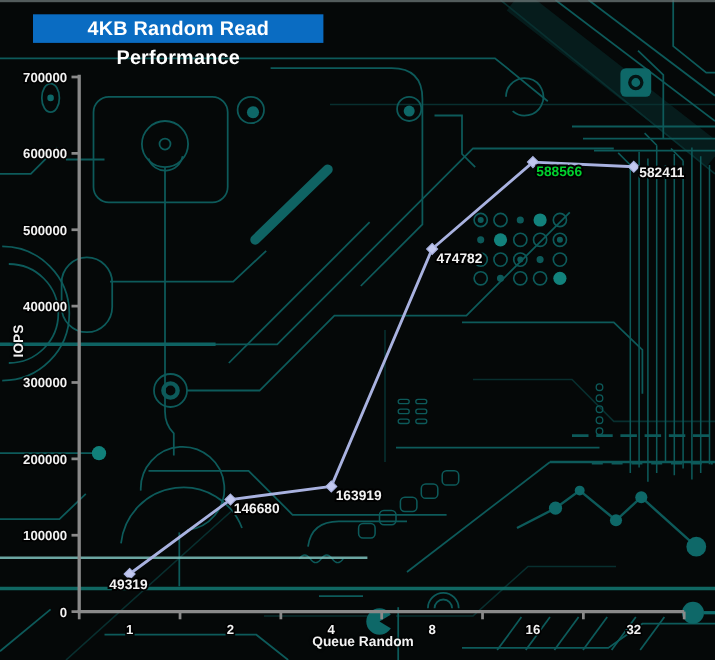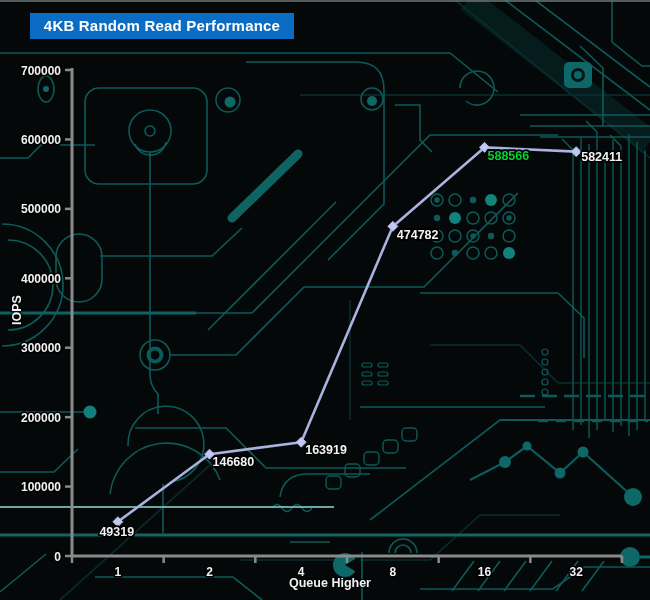--- a/index.html
+++ b/index.html
@@ -3,21 +3,21 @@
 <meta charset="utf-8">
 <style>
   html,body{margin:0;padding:0;background:#050808;}
   .stage{position:relative;width:650px;height:600px;background:#050808;overflow:hidden;
          font-family:"Liberation Sans",sans-serif;}
   .stage::before{content:"";position:absolute;top:0;left:0;right:0;height:2px;
          background:#6e7878;opacity:.75;z-index:4;}
   .bg,.chart{position:absolute;top:0;left:0;width:650px;height:600px;}
   .bg{z-index:1}.chart{z-index:2}
   .hdr-left{position:absolute;left:30px;top:13px;width:264px;height:26px;z-index:3;
-         background:var(--blue,#0a6cc2);color:#fff;font-weight:bold;font-size:15px;
+         background:var(--blue,#0a6cc2);color:#fff;font-weight:bold;font-size:18px;
          text-align:center;line-height:26px;letter-spacing:.2px;}
   .hdr-right{position:absolute;left:300px;top:13px;width:331px;z-index:3;
          border:1px solid #e8e8e8;}
   .hdr-sub{background:var(--blue,#0a6cc2);color:#fff;font-weight:bold;font-size:11px;
          line-height:15px;padding:0 4px;border-bottom:1px solid #060606;}
   .hdr-note{background:#ffffff;color:#000;font-weight:bold;font-size:11px;
          line-height:15px;padding:0 4px;}
   .y-title{position:absolute;left:-14px;top:303px;width:62px;text-align:center;z-index:3;
          transform:rotate(-90deg);color:#f2f2f2;font-weight:bold;font-size:12.5px;
          text-shadow:1px 1px 2px #000,-1px -1px 2px #000;}
@@ -246,14 +246,14 @@
       <path d="M 576.1666666666667 146.64036285714286 L 581.1666666666667 151.64036285714286 L 576.1666666666667 156.64036285714286 L 571.1666666666667 151.64036285714286 Z" fill="#c2c8f0" stroke="#a9b2e0" stroke-width="1"></path>
       <text x="116.8" y="535.8" text-anchor="middle" class="dlabel" fill="#f2f2f2">49319</text>
       <text x="212.5" y="466.2" text-anchor="start" class="dlabel" fill="#f2f2f2">146680</text>
       <text x="305.2" y="454.2" text-anchor="start" class="dlabel" fill="#f2f2f2">163919</text>
       <text x="396.8" y="239.4" text-anchor="start" class="dlabel" fill="#f2f2f2">474782</text>
       <text x="487.5" y="160.4" text-anchor="start" class="dlabel" fill="#00d22e">588566</text>
       <text x="581.2" y="160.6" text-anchor="start" class="dlabel" fill="#f2f2f2">582411</text>
     </svg>
 
   <div class="y-title">IOPS</div>
-  <div class="x-title">Queue Higher</div>
+  <div class="x-title">Queue Random</div>
 </div>
 
 </body></html>

